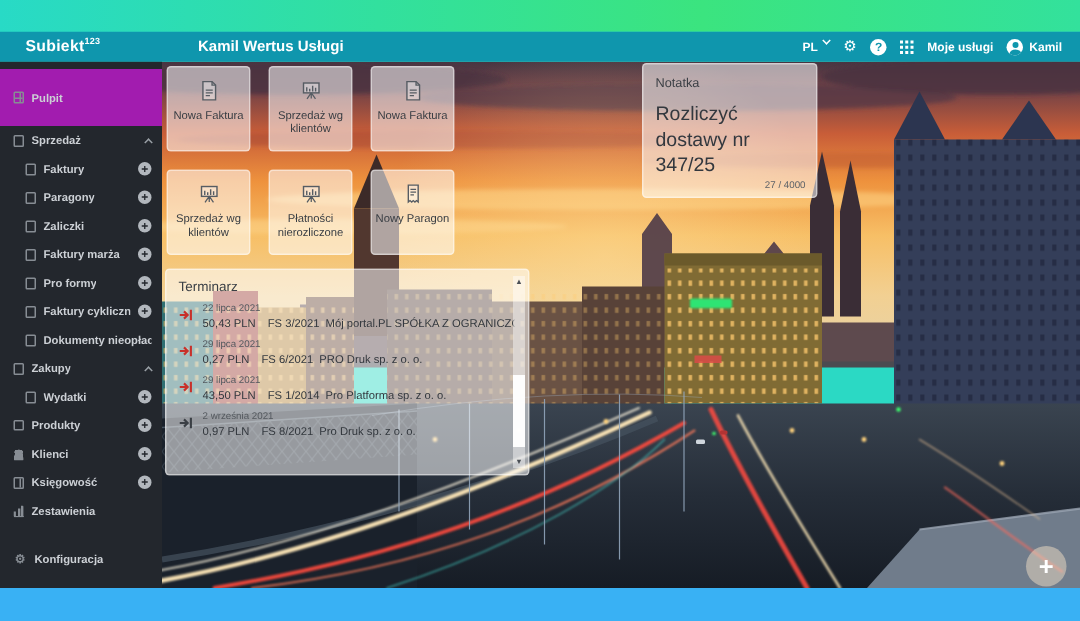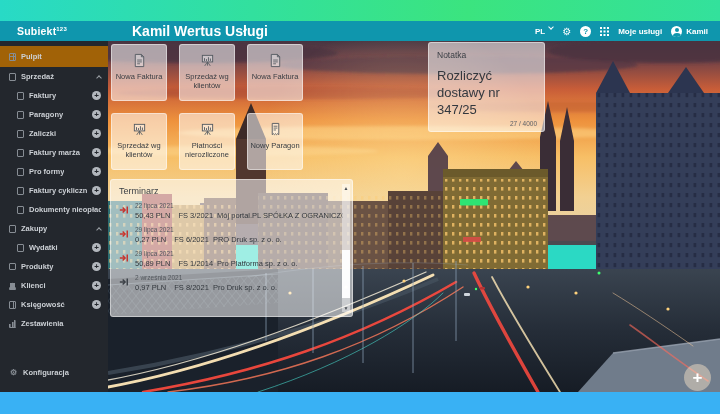--- a/index.html
+++ b/index.html
@@ -9,21 +9,21 @@
   
   .top-strip { position:absolute; top:0; left:0; width:720px; height:21px;
     background:linear-gradient(90deg,#28dac6 0%,#32e09e 35%,#3be47f 65%,#33e19c 100%); z-index:7; }
   .bottom-strip { position:absolute; bottom:0; left:0; width:720px; height:22px; background:#39b1f4; z-index:7; }
 
   
   .header { position:absolute; top:21px; left:0; width:720px; height:20px; background:#0f96ad;
     display:flex; align-items:center; color:#fff; z-index:6; }
   .logo { width:108px; padding-left:17px; font-weight:bold; font-size:10.5px; letter-spacing:.2px; flex:none; }
   .logo sup { font-size:6px; font-weight:bold; }
-  .company { font-size:14px; font-weight:bold;padding-left:24px; }
+  .company { font-size:10px; font-weight:bold;padding-left:24px; }
   .header-right { margin-left:auto; display:flex; align-items:center; gap:9px; padding-right:12px; }
   .lang { display:flex; align-items:flex-start; gap:4px; font-size:8px; font-weight:bold; cursor:default; }
   .chev-down { width:4px; height:4px; border-right:1.3px solid #fff; border-bottom:1.3px solid #fff;
     transform:rotate(45deg); margin-top:-2px; }
   .gear-glyph { font-size:10px; line-height:11px; }
   .help-badge { width:11px; height:11px; border-radius:50%; background:#fff; color:#0f96ad;
     font-size:8px; font-weight:bold; text-align:center; line-height:11px; }
   .grid-wrap { width:9px; height:9px; position:relative; }
   .grid-dots { position:absolute; left:0; top:0; width:2px; height:2px; background:#fff;
     box-shadow:3.5px 0 #fff,7px 0 #fff,0 3.5px #fff,3.5px 3.5px #fff,7px 3.5px #fff,0 7px #fff,3.5px 7px #fff,7px 7px #fff; }
@@ -31,21 +31,21 @@
   .avatar { width:11px; height:11px; border-radius:50%; background:#fff; position:relative; overflow:hidden; }
   .avatar::before { content:""; position:absolute; left:3.5px; top:2px; width:4px; height:4px; border-radius:50%; background:#0f96ad; }
   .avatar::after { content:""; position:absolute; left:1.5px; top:7px; width:8px; height:6px; border-radius:50%; background:#0f96ad; }
   .user-chip { display:flex; align-items:center; gap:4px; }
 
   
   .sidebar { position:absolute; left:0; top:41px; width:108px; height:351px; background:#23272d;
     z-index:5; display:flex; flex-direction:column; padding-top:5px; }
   .s-item { display:flex; align-items:center; gap:5px; height:19px; flex:none;
     padding:0 7px 0 9px; color:#ccd0d5; font-size:7.5px; font-weight:600; white-space:nowrap; cursor:default; }
-  .s-item.active { background:#a16207; height:21px; }
+  .s-item.active { background:#a21caf; height:38px; }
   .s-item.child { padding-left:17px; }
   .s-label { overflow:hidden; }
   .plus { margin-left:auto; flex:none; width:9px; height:9px; border-radius:50%; background:#b2b7bd;
     color:#23272d; font-size:8px; line-height:9px; text-align:center; font-weight:bold; }
   .chev-up { margin-left:auto; flex:none; width:4px; height:4px; border-left:1.2px solid #9aa0a6;
     border-top:1.2px solid #9aa0a6; transform:rotate(45deg); margin-top:2px; }
   .ic { flex:none; display:inline-block; width:7px; height:8px; border:1px solid #878d94; border-radius:1px; }
   .ic.dash { background:
     linear-gradient(#878d94,#878d94) 2.6px 0/1px 6px no-repeat,
     linear-gradient(#878d94,#878d94) 0 2.8px/5px 1px no-repeat; }
@@ -431,21 +431,21 @@
     </div>
   </div>
 
   <div class="t-entry">
     <svg class="t-ic">
         <use href="#i-import"></use>
       </svg>
     <div>
       <div class="t-date">29 lipca 2021</div>
       <div class="t-main">
-        <span>50,89 PLN</span><span class="t-doc">FS 1/2014</span><span class="t-desc">Pro Platforma sp. z o. o.</span>
+        <span>43,50 PLN</span><span class="t-doc">FS 1/2014</span><span class="t-desc">Pro Platforma sp. z o. o.</span>
       </div>
     </div>
   </div>
 
   <div class="t-entry">
     <svg class="t-ic dark">
         <use href="#i-import"></use>
       </svg>
     <div>
       <div class="t-date">2 września 2021</div>

